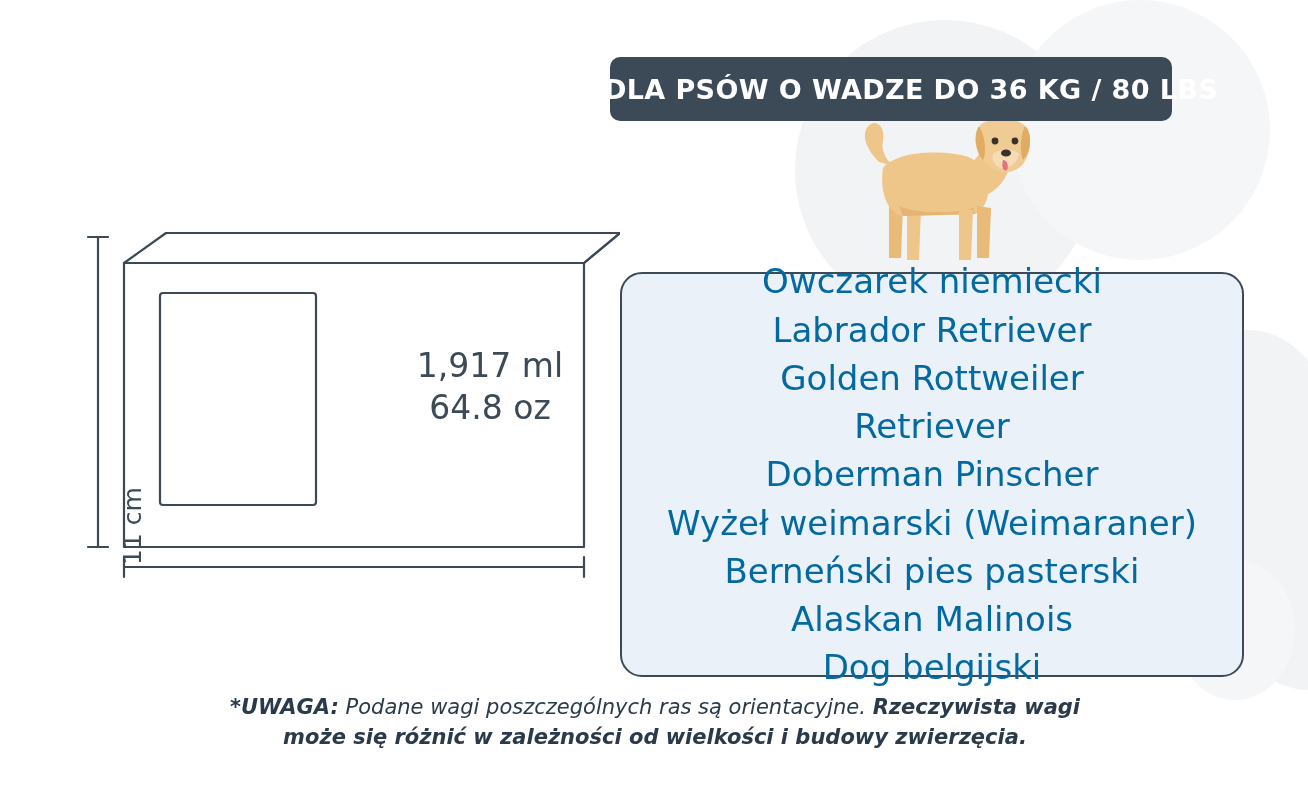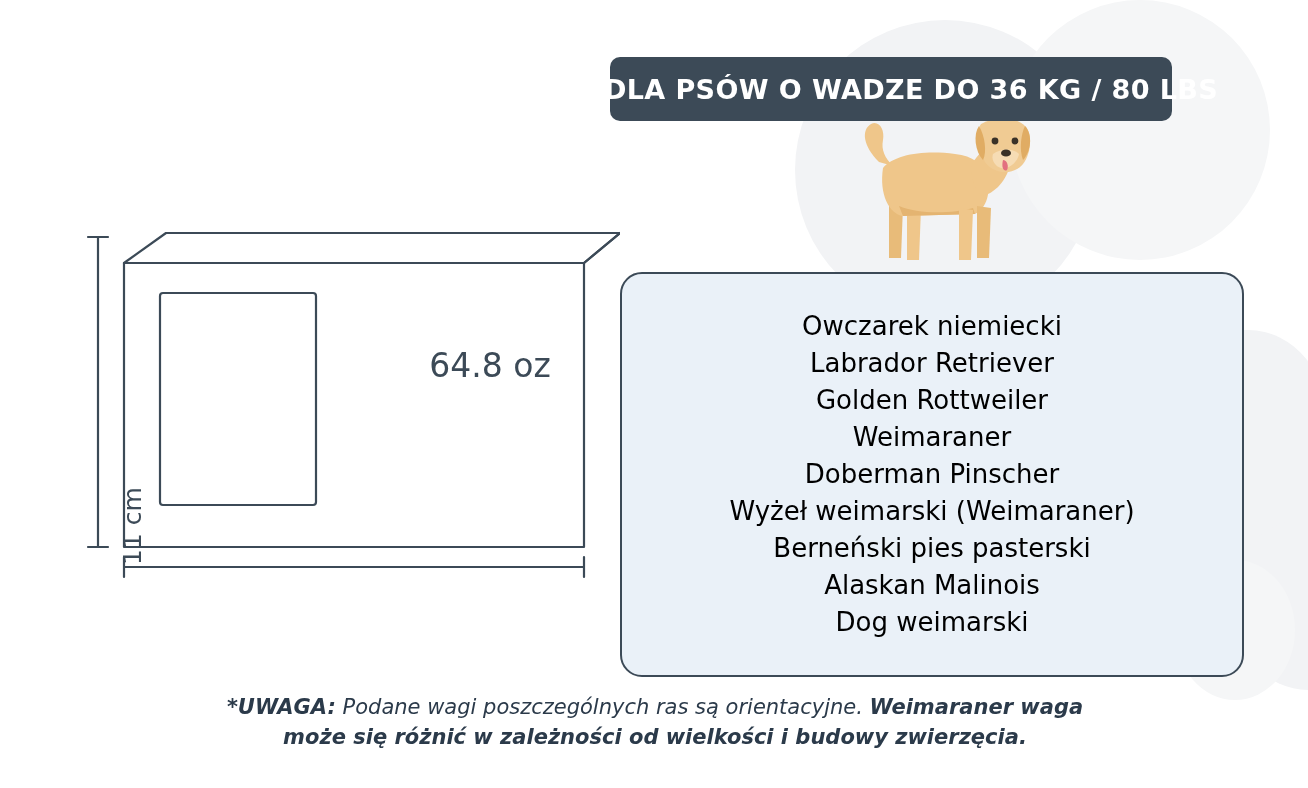--- a/index.html
+++ b/index.html
@@ -108,23 +108,23 @@
     border-radius: 22px;
     z-index: 3;
     display: flex;
     flex-direction: column;
     align-items: center;
     justify-content: center;
     padding: 6px 10px;
     box-sizing: border-box;
   }
   .breed-item {
-    font-size: 26px;
+    font-size: 34px;
     line-height: 1.42;
-    color: #000000;
+    color: #0369a1;
     text-align: right;
     white-space: nowrap;
   }
 
   
   .footnote {
     position: absolute;
     left: 200px;
     top: 692px;
     width: 910px;
@@ -194,33 +194,34 @@
       <path d="M560 18 L524 48"></path>
 
       <rect x="100" y="78" width="156" height="212" rx="3"></rect>
 
       <path d="M38 22 L38 332 M28 22 L48 22 M28 332 L48 332"></path>
 
       <path d="M64 352 L524 352 M64 342 L64 362 M524 342 L524 362"></path>
     </g>
   </svg>
   <div class="vol-text">
+    <div>1,917 ml</div>
     <div>64.8 oz</div>
   </div>
   <div class="dim-label dim-height">11 cm</div>
   
 </div>
 
 <div class="breeds-panel">
   <div class="breed-item">Owczarek niemiecki</div>
   <div class="breed-item">Labrador Retriever</div>
   <div class="breed-item">Golden Rottweiler</div>
-  <div class="breed-item">Weimaraner</div>
+  <div class="breed-item">Retriever</div>
   <div class="breed-item">Doberman Pinscher</div>
   <div class="breed-item">Wyżeł weimarski (Weimaraner)</div>
   <div class="breed-item">Berneński pies pasterski</div>
   <div class="breed-item">Alaskan Malinois</div>
-  <div class="breed-item">Dog weimarski</div>
+  <div class="breed-item">Dog belgijski</div>
 </div>
 
 <div class="footnote">
-  <b>*UWAGA:</b><span> Podane wagi poszczególnych ras są orientacyjne. </span><b>Weimaraner waga może się różnić w zależności od wielkości i budowy zwierzęcia.</b>
+  <b>*UWAGA:</b><span> Podane wagi poszczególnych ras są orientacyjne. </span><b>Rzeczywista wagi może się różnić w zależności od wielkości i budowy zwierzęcia.</b>
 </div>
 
 </body></html>

